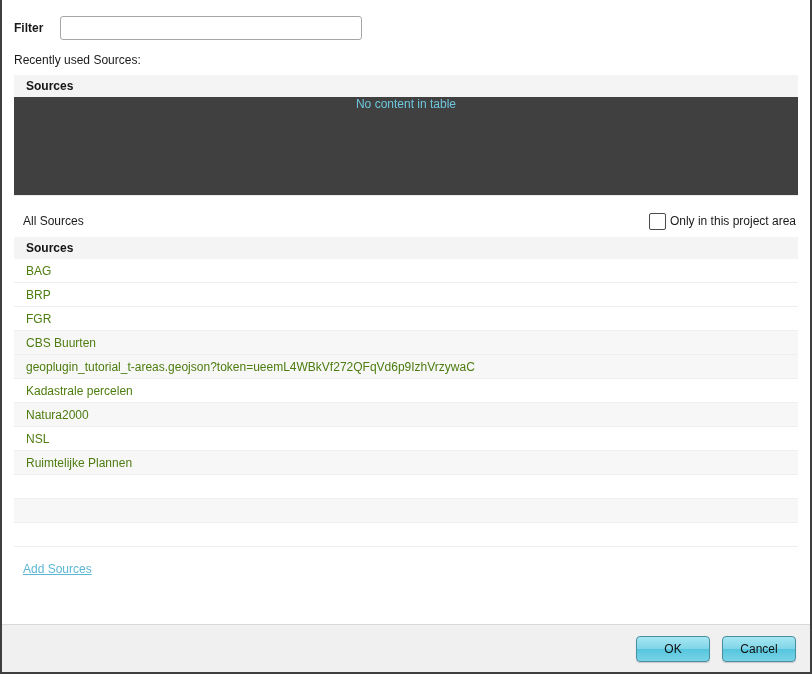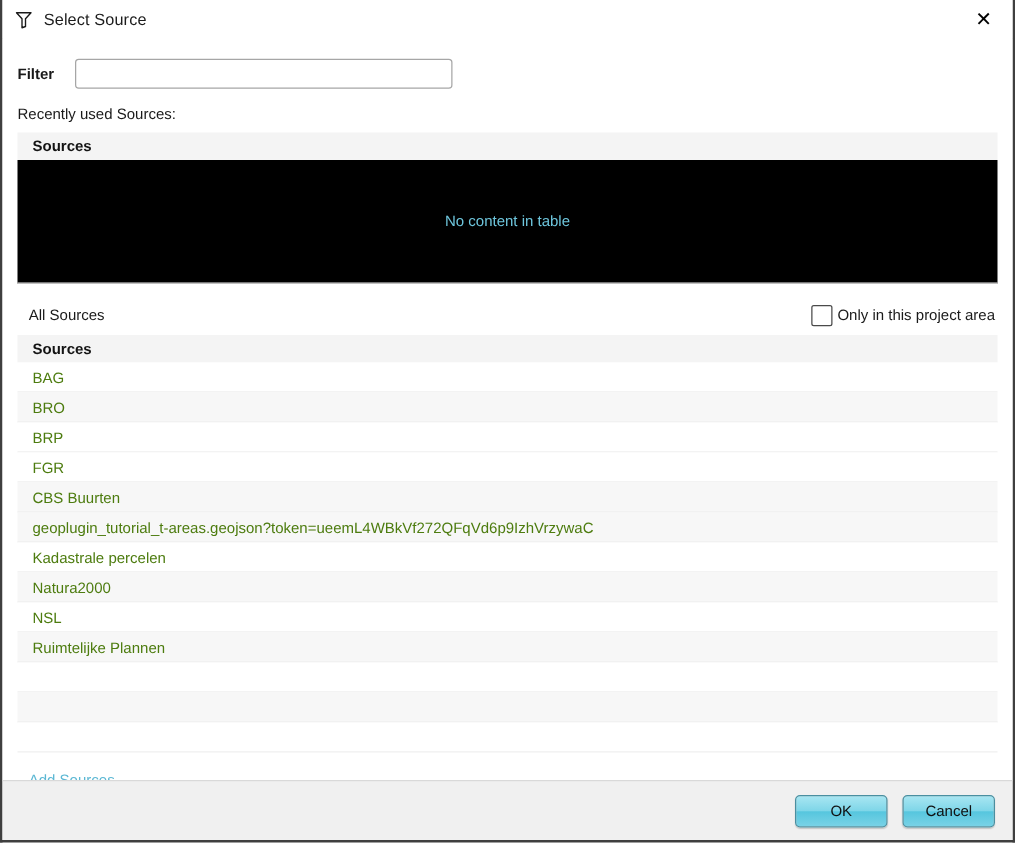--- a/index.html
+++ b/index.html
@@ -135,23 +135,22 @@
     font-weight: bold;
     color: #141414;
   }
 
   
   .recent-table {
     margin-top: 7px;
   }
   .recent-body {
     height: 98px;
-    background: #000000;
-    display: flex;
-    align-items: center;
+    background: #404040;
+    display: flex;
     justify-content: center;
     border-bottom: 1px solid #ececec;
   }
   .empty-msg {
     font-size: 12px;
     color: #6ec6dd;
   }
 
   
   .all-sources-row {
@@ -252,31 +251,20 @@
     justify-content: center;
     cursor: pointer;
     box-shadow: 0 1px 1px rgba(0,0,0,0.18);
   }
 </style>
 </head>
 <body>
 
 <div class="window">
 
-  <div class="titlebar">
-    <span class="titlebar-icon">
-      <svg width="16" height="16" viewBox="0 0 16 16">
-        <path d="M2.2 2.2 H13.8 L9.4 7.0 V13.2 L6.6 14.2 V7.0 Z" fill="none" stroke="#1a1a1a" stroke-width="1.1" stroke-linejoin="round"></path>
-      </svg>
-    </span>
-    <span class="titlebar-title">Select Source</span>
-    <div class="close-btn">
-      <span class="close-glyph">✕</span>
-    </div>
-  </div>
 
   <div class="content">
 
     <div class="filter-row">
       <span class="filter-label">Filter</span>
       <input class="filter-input" type="text" value="" style="">
     </div>
 
     <div class="section-label">Recently used Sources:</div>
 
@@ -292,21 +280,20 @@
       <div class="checkbox-wrap">
         <span class="checkbox"></span>
         <span class="checkbox-label">Only in this project area</span>
       </div>
     </div>
 
     <div class="table all-table">
       <div class="table-header">Sources</div>
 
       <div class="src-row plain">BAG</div>
-      <div class="src-row alt">BRO</div>
       <div class="src-row plain">BRP</div>
       <div class="src-row plain">FGR</div>
       <div class="src-row alt">CBS Buurten</div>
       <div class="src-row alt">geoplugin_tutorial_t-areas.geojson?token=ueemL4WBkVf272QFqVd6p9IzhVrzywaC</div>
       <div class="src-row plain">Kadastrale percelen</div>
       <div class="src-row alt">Natura2000</div>
       <div class="src-row plain">NSL</div>
       <div class="src-row alt">Ruimtelijke Plannen</div>
 
       <div class="src-row plain filler"></div>

